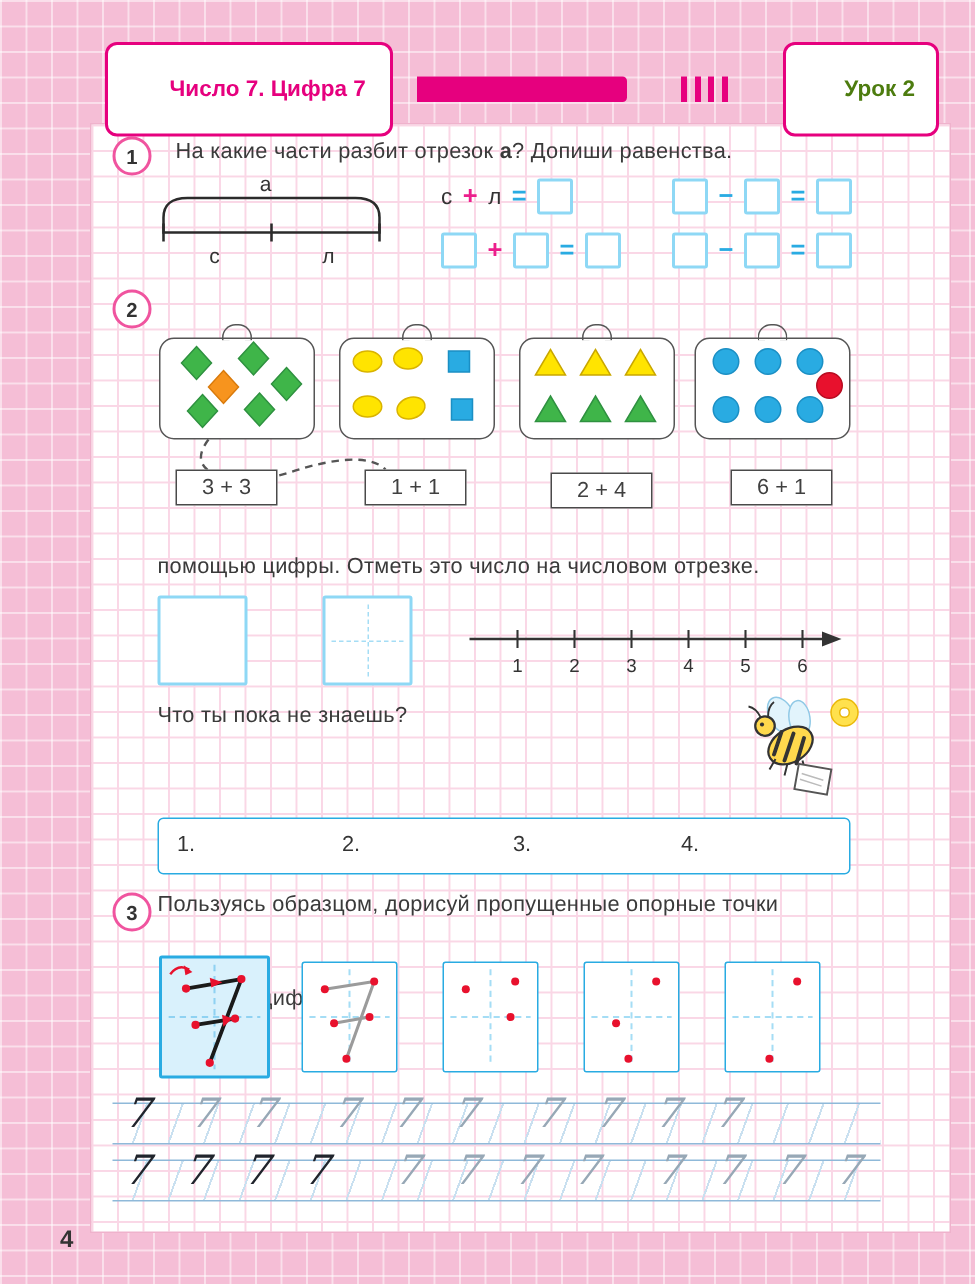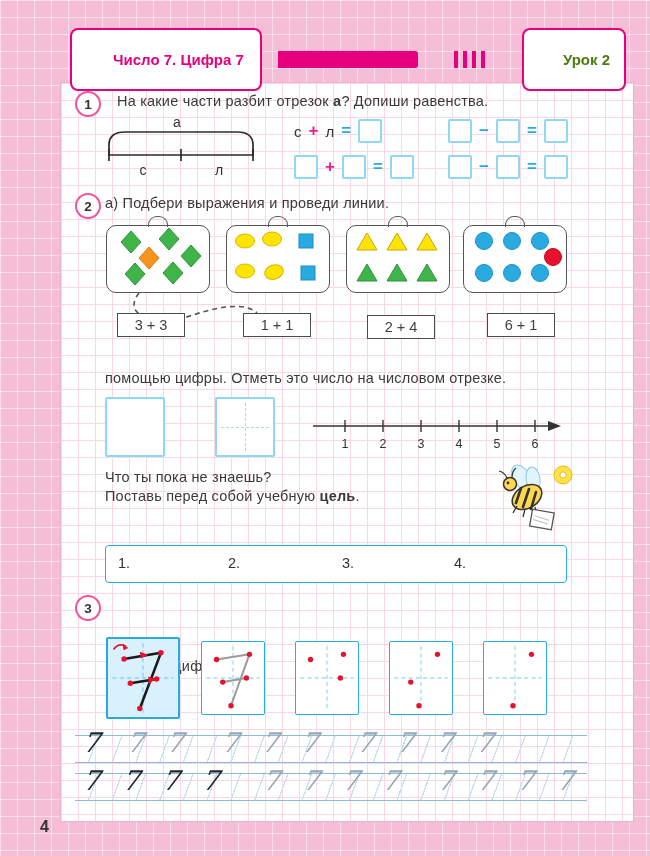--- a/index.html
+++ b/index.html
@@ -135,21 +135,20 @@
       <span class="abox"></span>
       <span class="op minus">−</span>
       <span class="abox"></span>
       <span class="op eqs">=</span>
       <span class="abox"></span>
     </div>
 
     <div class="badge" style="left:14px;top:110px;">
       <span>2</span>
     </div>
-    <div class="line" style="left:44px;top:112px;">а) Подбери выражения и проведи линии.</div>
 
     <div class="bag" style="left:45px;top:142px;">
       <svg width="100" height="62" viewBox="0 0 100 62">
         <polygon points="24,5 34,16 24,27 14,16" fill="#3fb549" stroke="#2f9140"></polygon>
         <polygon points="62,2 72,13 62,24 52,13" fill="#3fb549" stroke="#2f9140"></polygon>
         <polygon points="42,21 52,32 42,43 32,32" fill="#f7941e" stroke="#d97b0d"></polygon>
         <polygon points="84,19 94,30 84,41 74,30" fill="#3fb549" stroke="#2f9140"></polygon>
         <polygon points="28,37 38,48 28,59 18,48" fill="#3fb549" stroke="#2f9140"></polygon>
         <polygon points="66,36 76,47 66,58 56,47" fill="#3fb549" stroke="#2f9140"></polygon>
       </svg>
@@ -222,21 +221,20 @@
       <line x1="224" y1="7" x2="224" y2="19" stroke="#333" stroke-width="1.4"></line>
       <text x="34" y="35" font-size="12.5" fill="#333" text-anchor="middle">1</text>
       <text x="72" y="35" font-size="12.5" fill="#333" text-anchor="middle">2</text>
       <text x="110" y="35" font-size="12.5" fill="#333" text-anchor="middle">3</text>
       <text x="148" y="35" font-size="12.5" fill="#333" text-anchor="middle">4</text>
       <text x="186" y="35" font-size="12.5" fill="#333" text-anchor="middle">5</text>
       <text x="224" y="35" font-size="12.5" fill="#333" text-anchor="middle">6</text>
     </svg>
 
     <div class="line" style="left:44px;top:386px;">Что ты пока не знаешь?</div>
-    <div class="line" style="left:44px;top:405px;"><span>Поставь перед собой учебную </span><b>цель</b><span>.</span></div>
 
     <svg style="position:absolute;left:426px;top:376px;" width="92" height="78" viewBox="0 0 92 78">
       <g>
         <circle cx="76" cy="16" r="9" fill="#ffe14d" stroke="#eab808"></circle>
         <circle cx="76" cy="16" r="3.2" fill="#fff" stroke="#eab808"></circle>
       </g>
       <ellipse cx="34" cy="18" rx="8" ry="13" transform="rotate(-28 34 18)" fill="#e2f4fc" stroke="#90c9e6"></ellipse>
       <ellipse cx="46" cy="20" rx="7" ry="12" transform="rotate(-8 46 20)" fill="#e2f4fc" stroke="#90c9e6"></ellipse>
       <ellipse cx="40" cy="38" rx="16" ry="11" transform="rotate(-32 40 38)" fill="#ffd84d" stroke="#333" stroke-width="1.5"></ellipse>
       <path d="M34,29 L29,44 M42,30 L36,48 M49,33 L44,50" stroke="#333" stroke-width="2.6" fill="none" stroke-linecap="round"></path>
@@ -254,20 +252,21 @@
     <div class="planbox">
       <span style="left:12px;">1.</span>
       <span style="left:122px;">2.</span>
       <span style="left:236px;">3.</span>
       <span style="left:348px;">4.</span>
     </div>
 
     <div class="badge" style="left:14px;top:512px;">
       <span>3</span>
     </div>
+    <div class="line" style="left:44px;top:512px;">Пользуясь образцом, дорисуй пропущенные опорные точки</div>
     <div class="line" style="left:44px;top:531px;margin-top:44px;">и запиши цифру 7.</div>
 
     <div class="cell sample" style="left:45px;top:554px;width:70px;height:78px;">
       <svg width="100%" height="100%" viewBox="0 0 66 74">
         <line x1="33" y1="4" x2="33" y2="70" stroke="#8fd2f2" stroke-width="1.3" stroke-dasharray="4 3"></line>
         <line x1="4" y1="37" x2="62" y2="37" stroke="#8fd2f2" stroke-width="1.3" stroke-dasharray="4 3"></line>
         <path d="M15,19 L50,13 L30,66 M21,42 L46,38" fill="none" stroke="#1a1a1a" stroke-width="2.4" stroke-linecap="round" stroke-linejoin="round"></path>
         <path d="M5,10 Q10,3 17,7" fill="none" stroke="#e8112d" stroke-width="1.5"></path>
         <polygon points="19,8.5 13.6,4.3 14.6,10.6" fill="#e8112d"></polygon>
         <polygon points="38,15 30,12.2 31,18.4" fill="#e8112d"></polygon>

